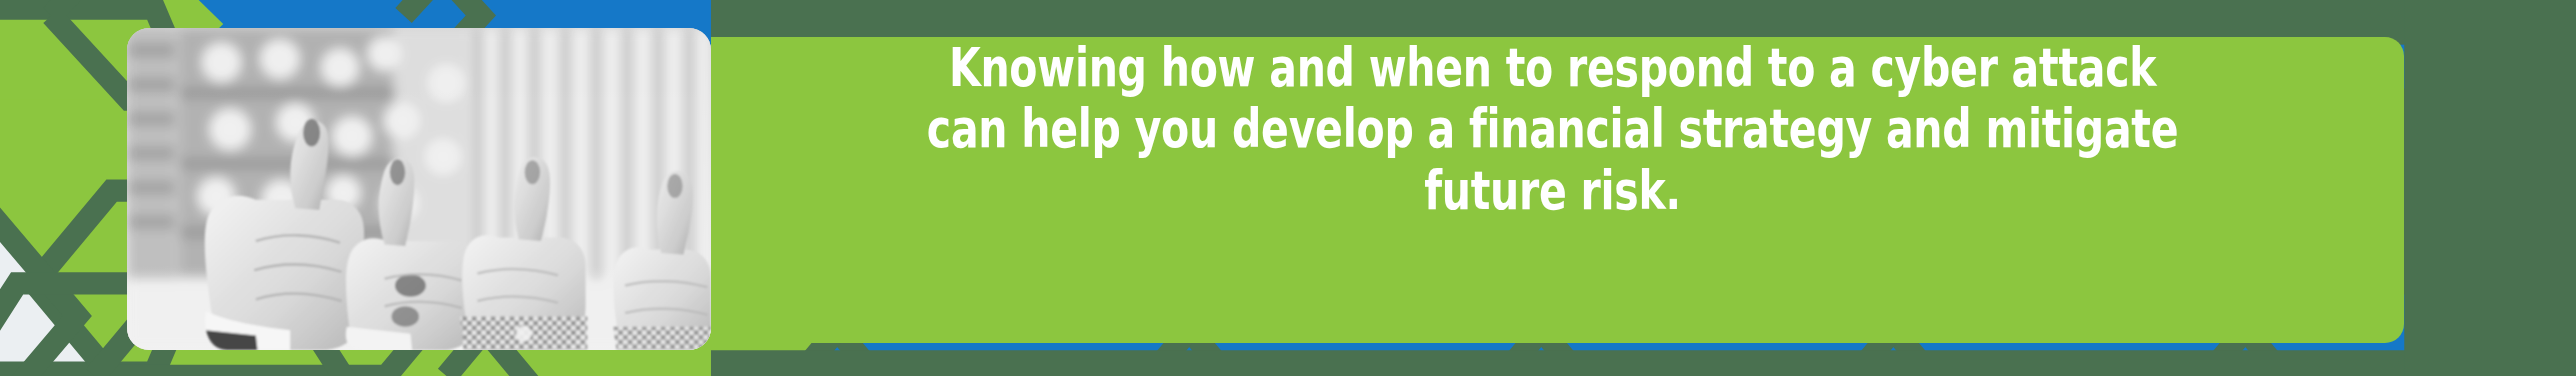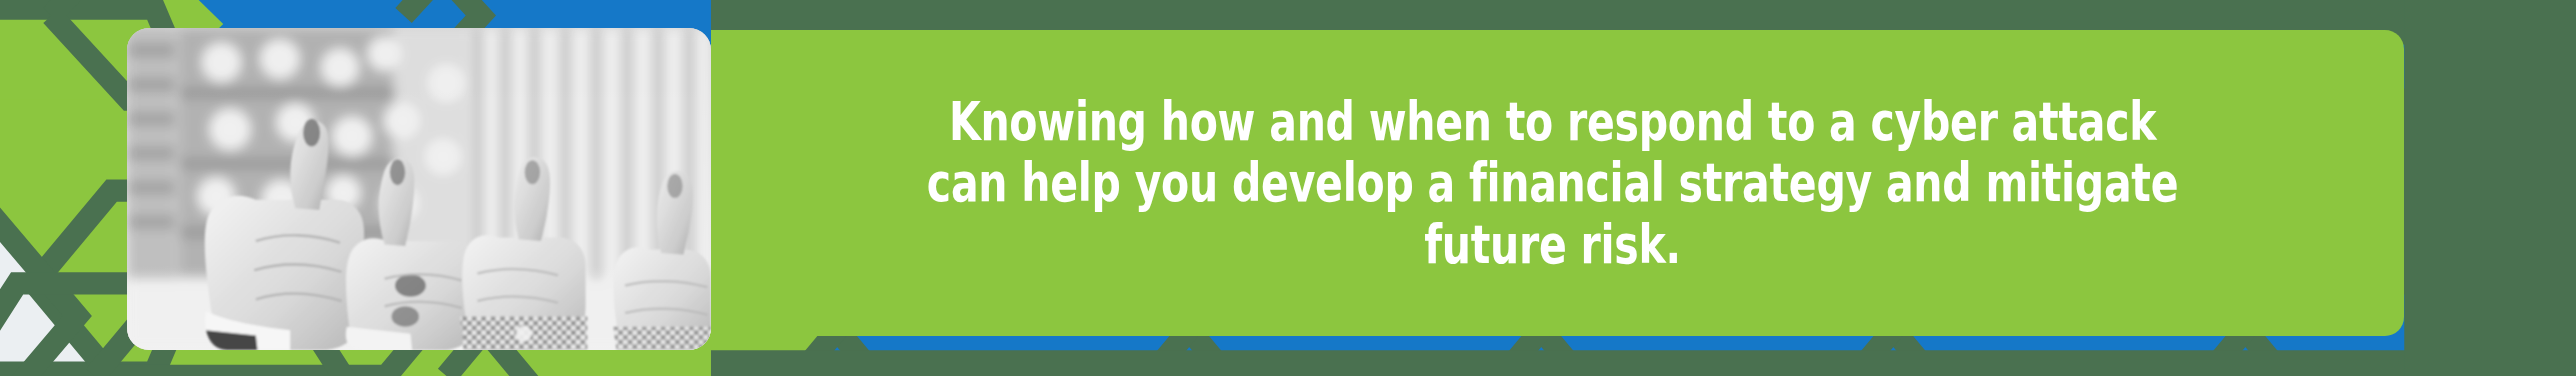--- a/index.html
+++ b/index.html
@@ -35,27 +35,27 @@
     border-radius: 22px;
     overflow: hidden;
     background: #cfcfcf;
   }
   #photo-svg { display: block; width: 584px; height: 322px; }
 
   
   #message-panel {
     position: absolute;
     left: 711px;
-    top: 30px;
+    top: 37px;
     width: 1693px;
     height: 306px;
     background: #8CC63F;
     border-radius: 0 19px 19px 0;
     display: flex;
-    align-items: center;
+    align-items: flex-start;
     justify-content: center;
     box-sizing: border-box;
     padding: 0 39px 0 29px;
   }
   #headline {
     margin: 0;
     color: #ffffff;
     text-align: center;
     font-family: "Liberation Sans Narrow", "DejaVu Sans Condensed", "Liberation Sans", sans-serif;
     font-weight: 700;

